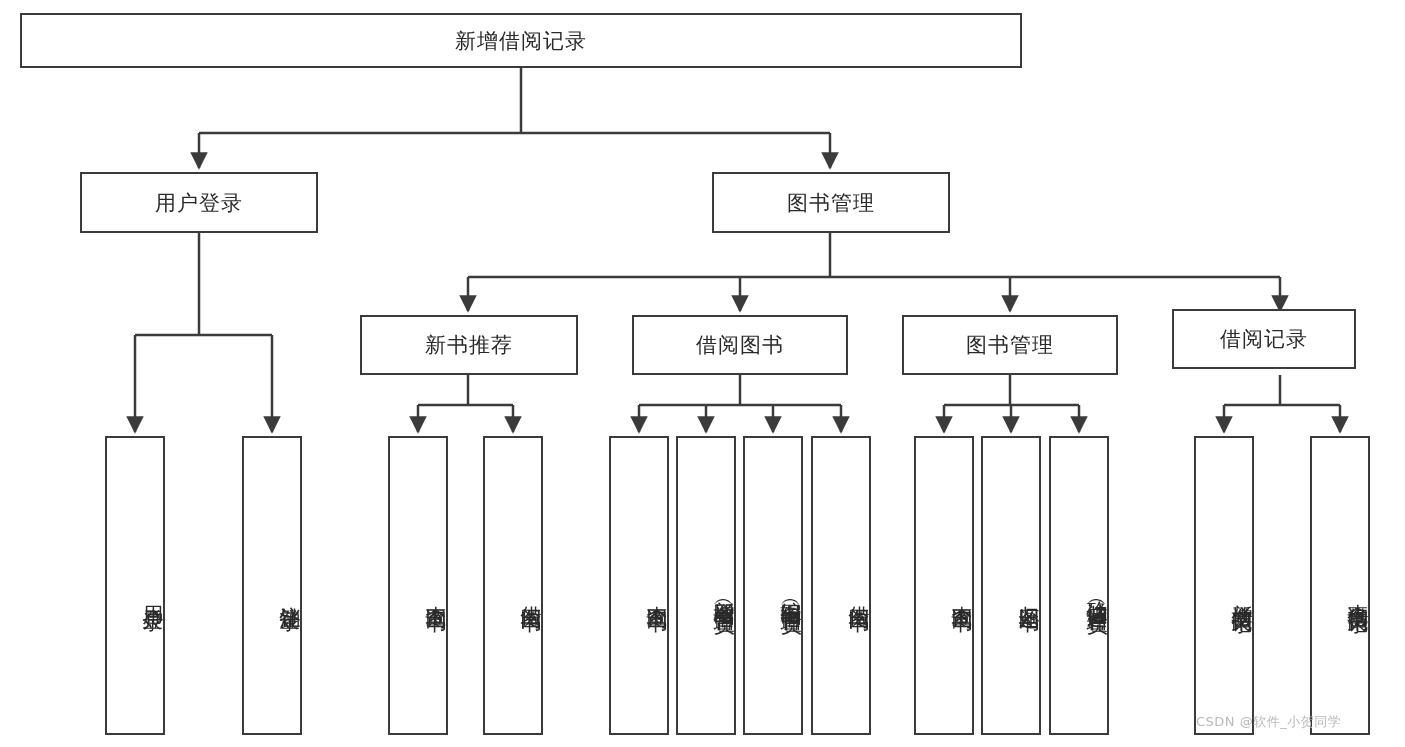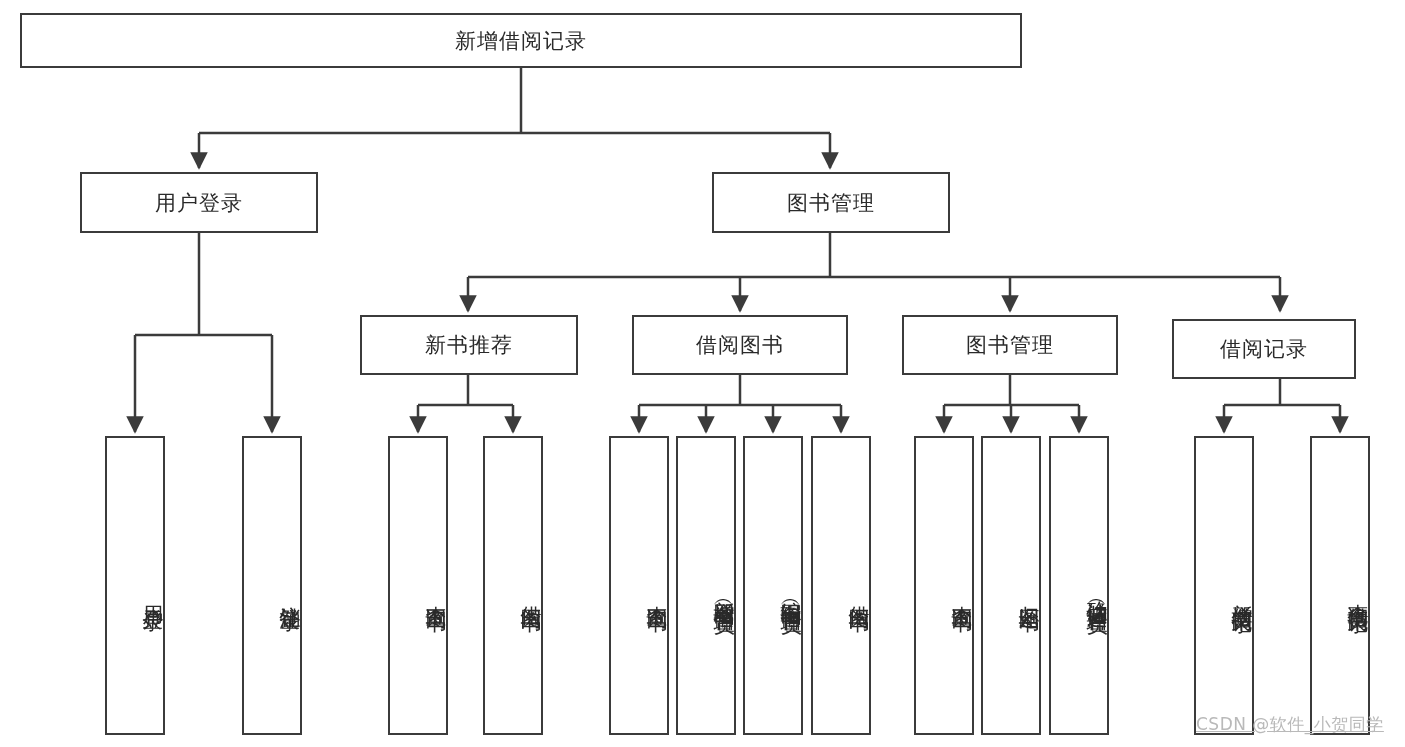--- a/index.html
+++ b/index.html
@@ -52,25 +52,24 @@
     left: 0;
     top: 0;
     width: 1405px;
     height: 747px;
     pointer-events: none;
   }
   .watermark {
     position: absolute;
     left: 1196px;
     top: 713px;
-    font-size: 17px;
+    font-size: 13px;
     color: #b9b9b9;
     white-space: nowrap;
     letter-spacing: 0.5px;
-    text-decoration: underline;
   }
 </style>
 </head>
 <body>
 
 <div id="canvas">
 
   <svg class="edges" viewBox="0 0 1405 747" width="1405" height="747">
     <defs>
       <marker id="arrow" viewBox="0 0 10 10" refX="9" refY="5" markerWidth="7" markerHeight="7" orient="auto-start-reverse">
@@ -137,21 +136,21 @@
 
   <div class="node horiz" style="left:360px; top:315px; width:218px; height:60px;font-family:Liberation Serif, serif;">
     <span>新书推荐</span>
   </div>
   <div class="node horiz" style="left:632px; top:315px; width:216px; height:60px;">
     <span>借阅图书</span>
   </div>
   <div class="node horiz" style="left:902px; top:315px; width:216px; height:60px;">
     <span>图书管理</span>
   </div>
-  <div class="node horiz" style="left:1172px; top:319px; width:184px; height:60px;">
+  <div class="node horiz" style="left:1172px; top:309px; width:184px; height:60px;">
     <span>借阅记录</span>
   </div>
 
   <div class="node vert" style="left:105px; top:436px; width:60px; height:299px;">
     <span>用户登录</span>
   </div>
   <div class="node vert" style="left:242px; top:436px; width:60px; height:299px;">
     <span>注销登录</span>
   </div>
 

